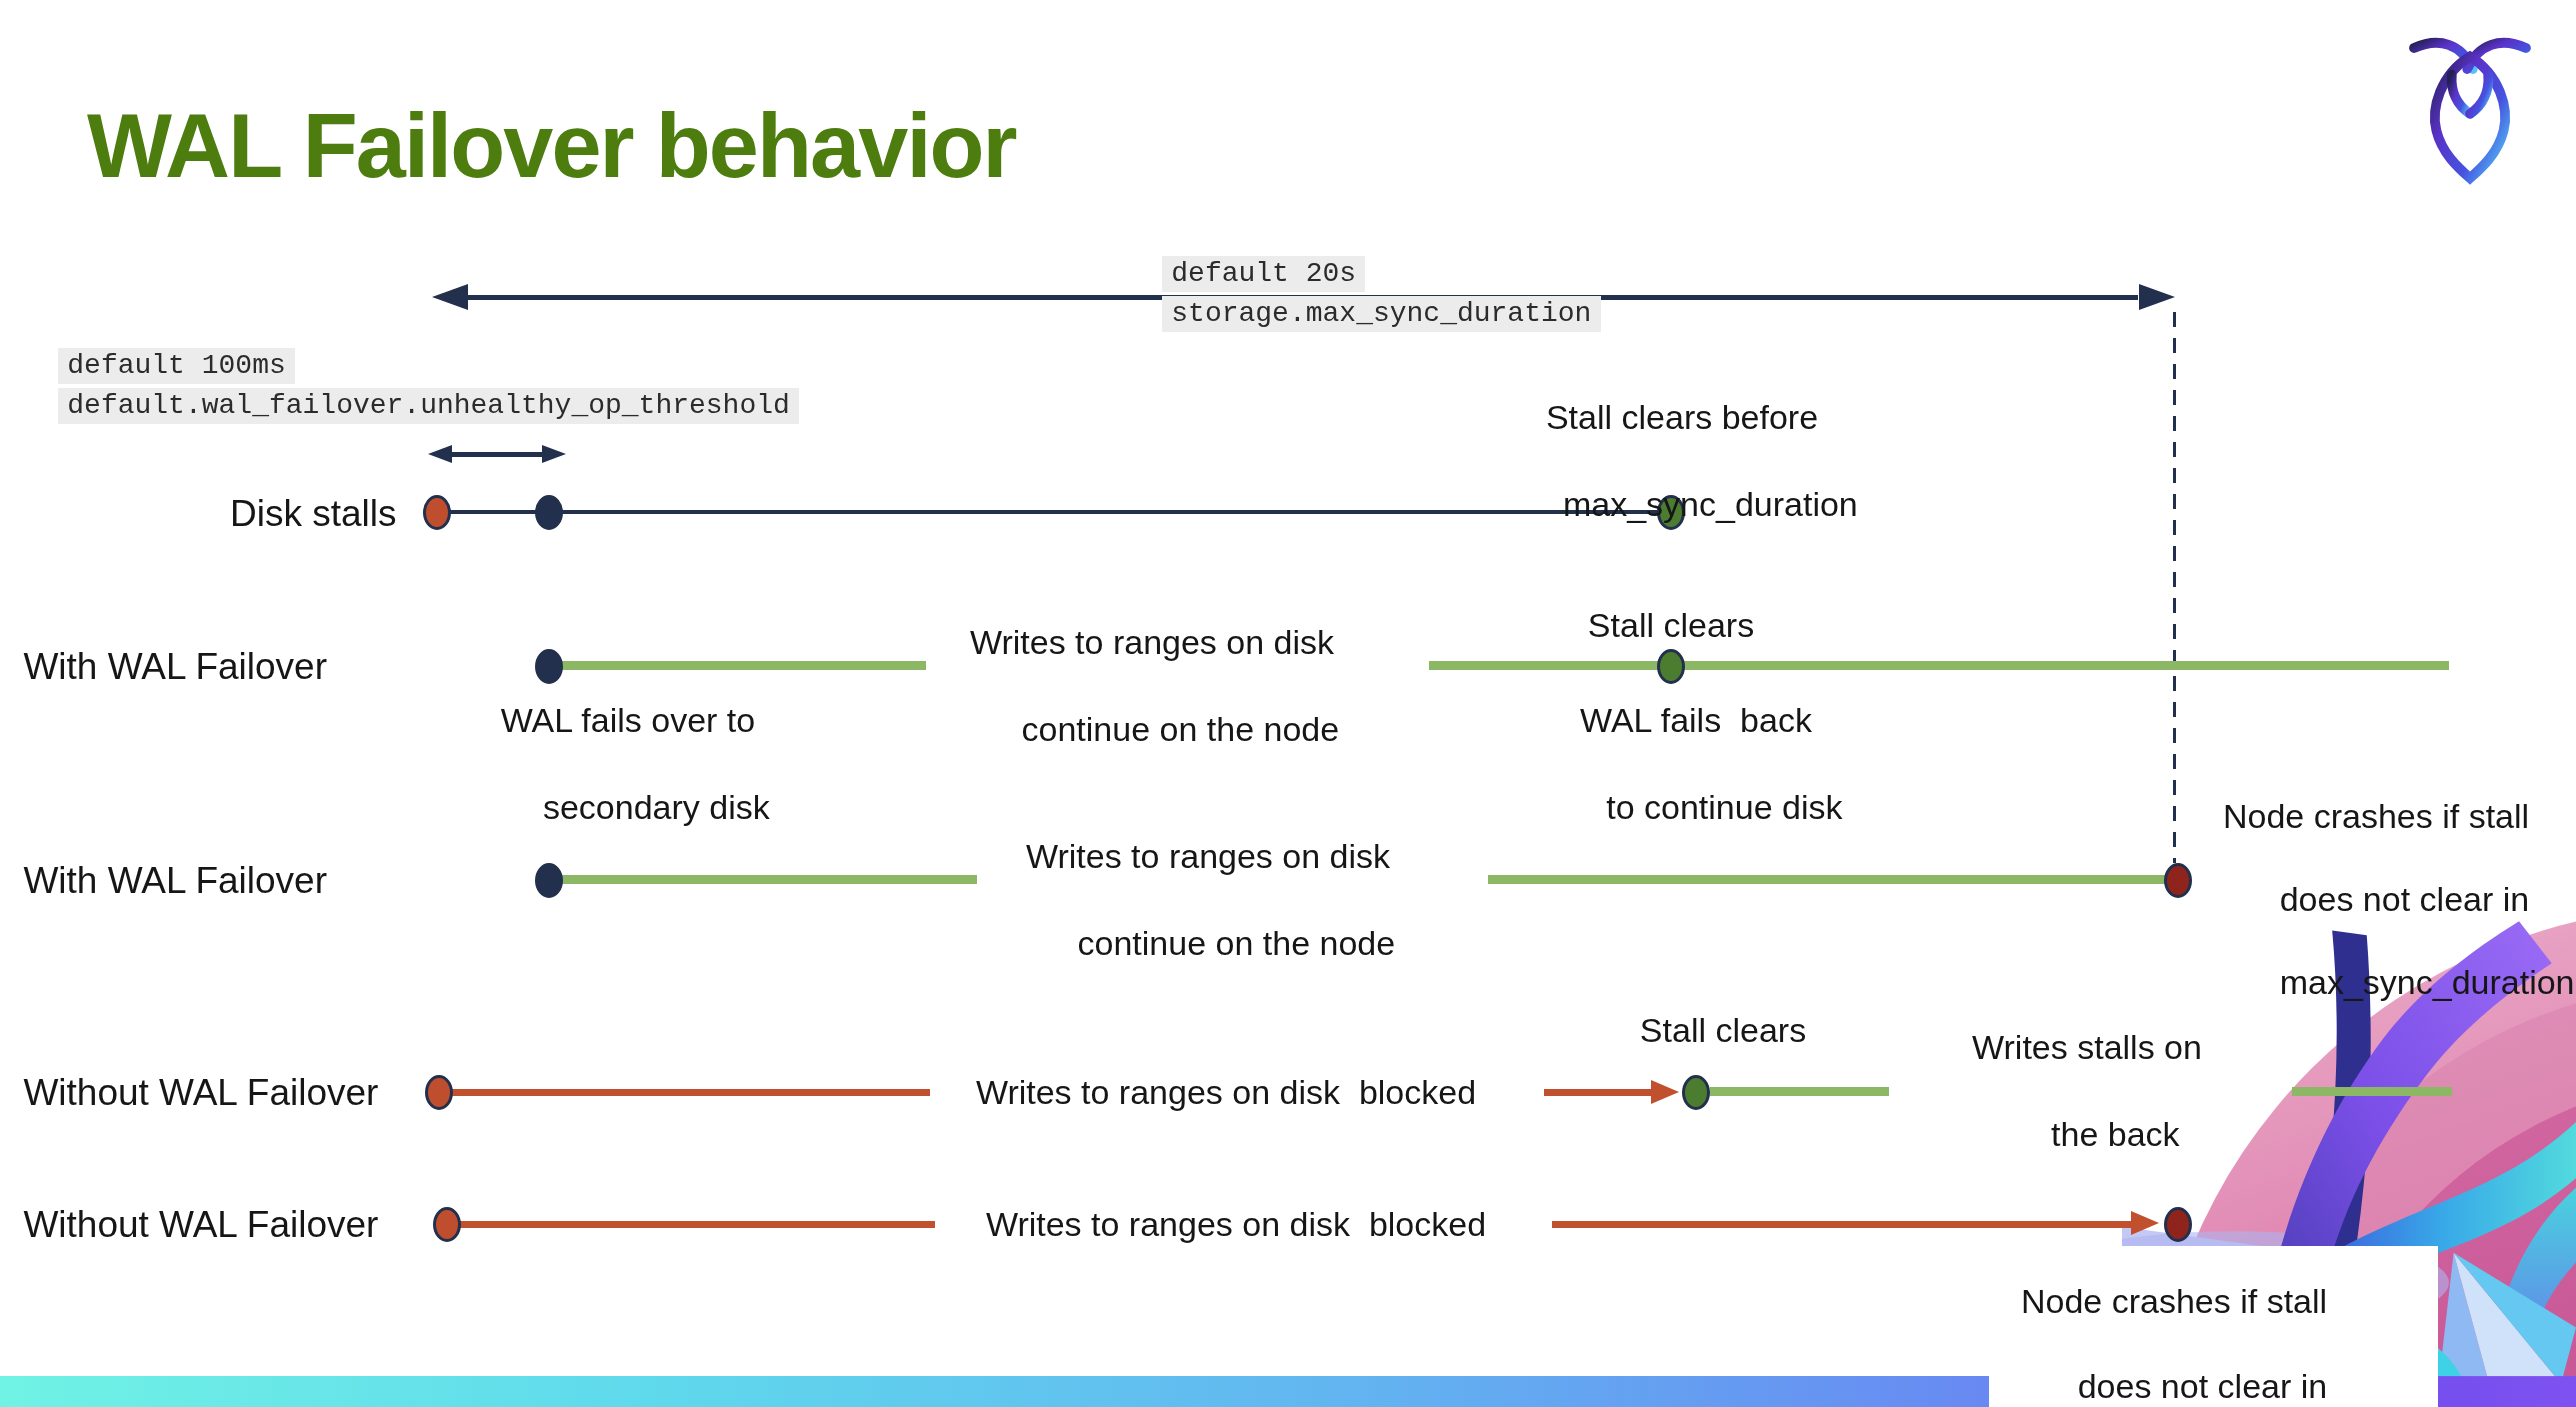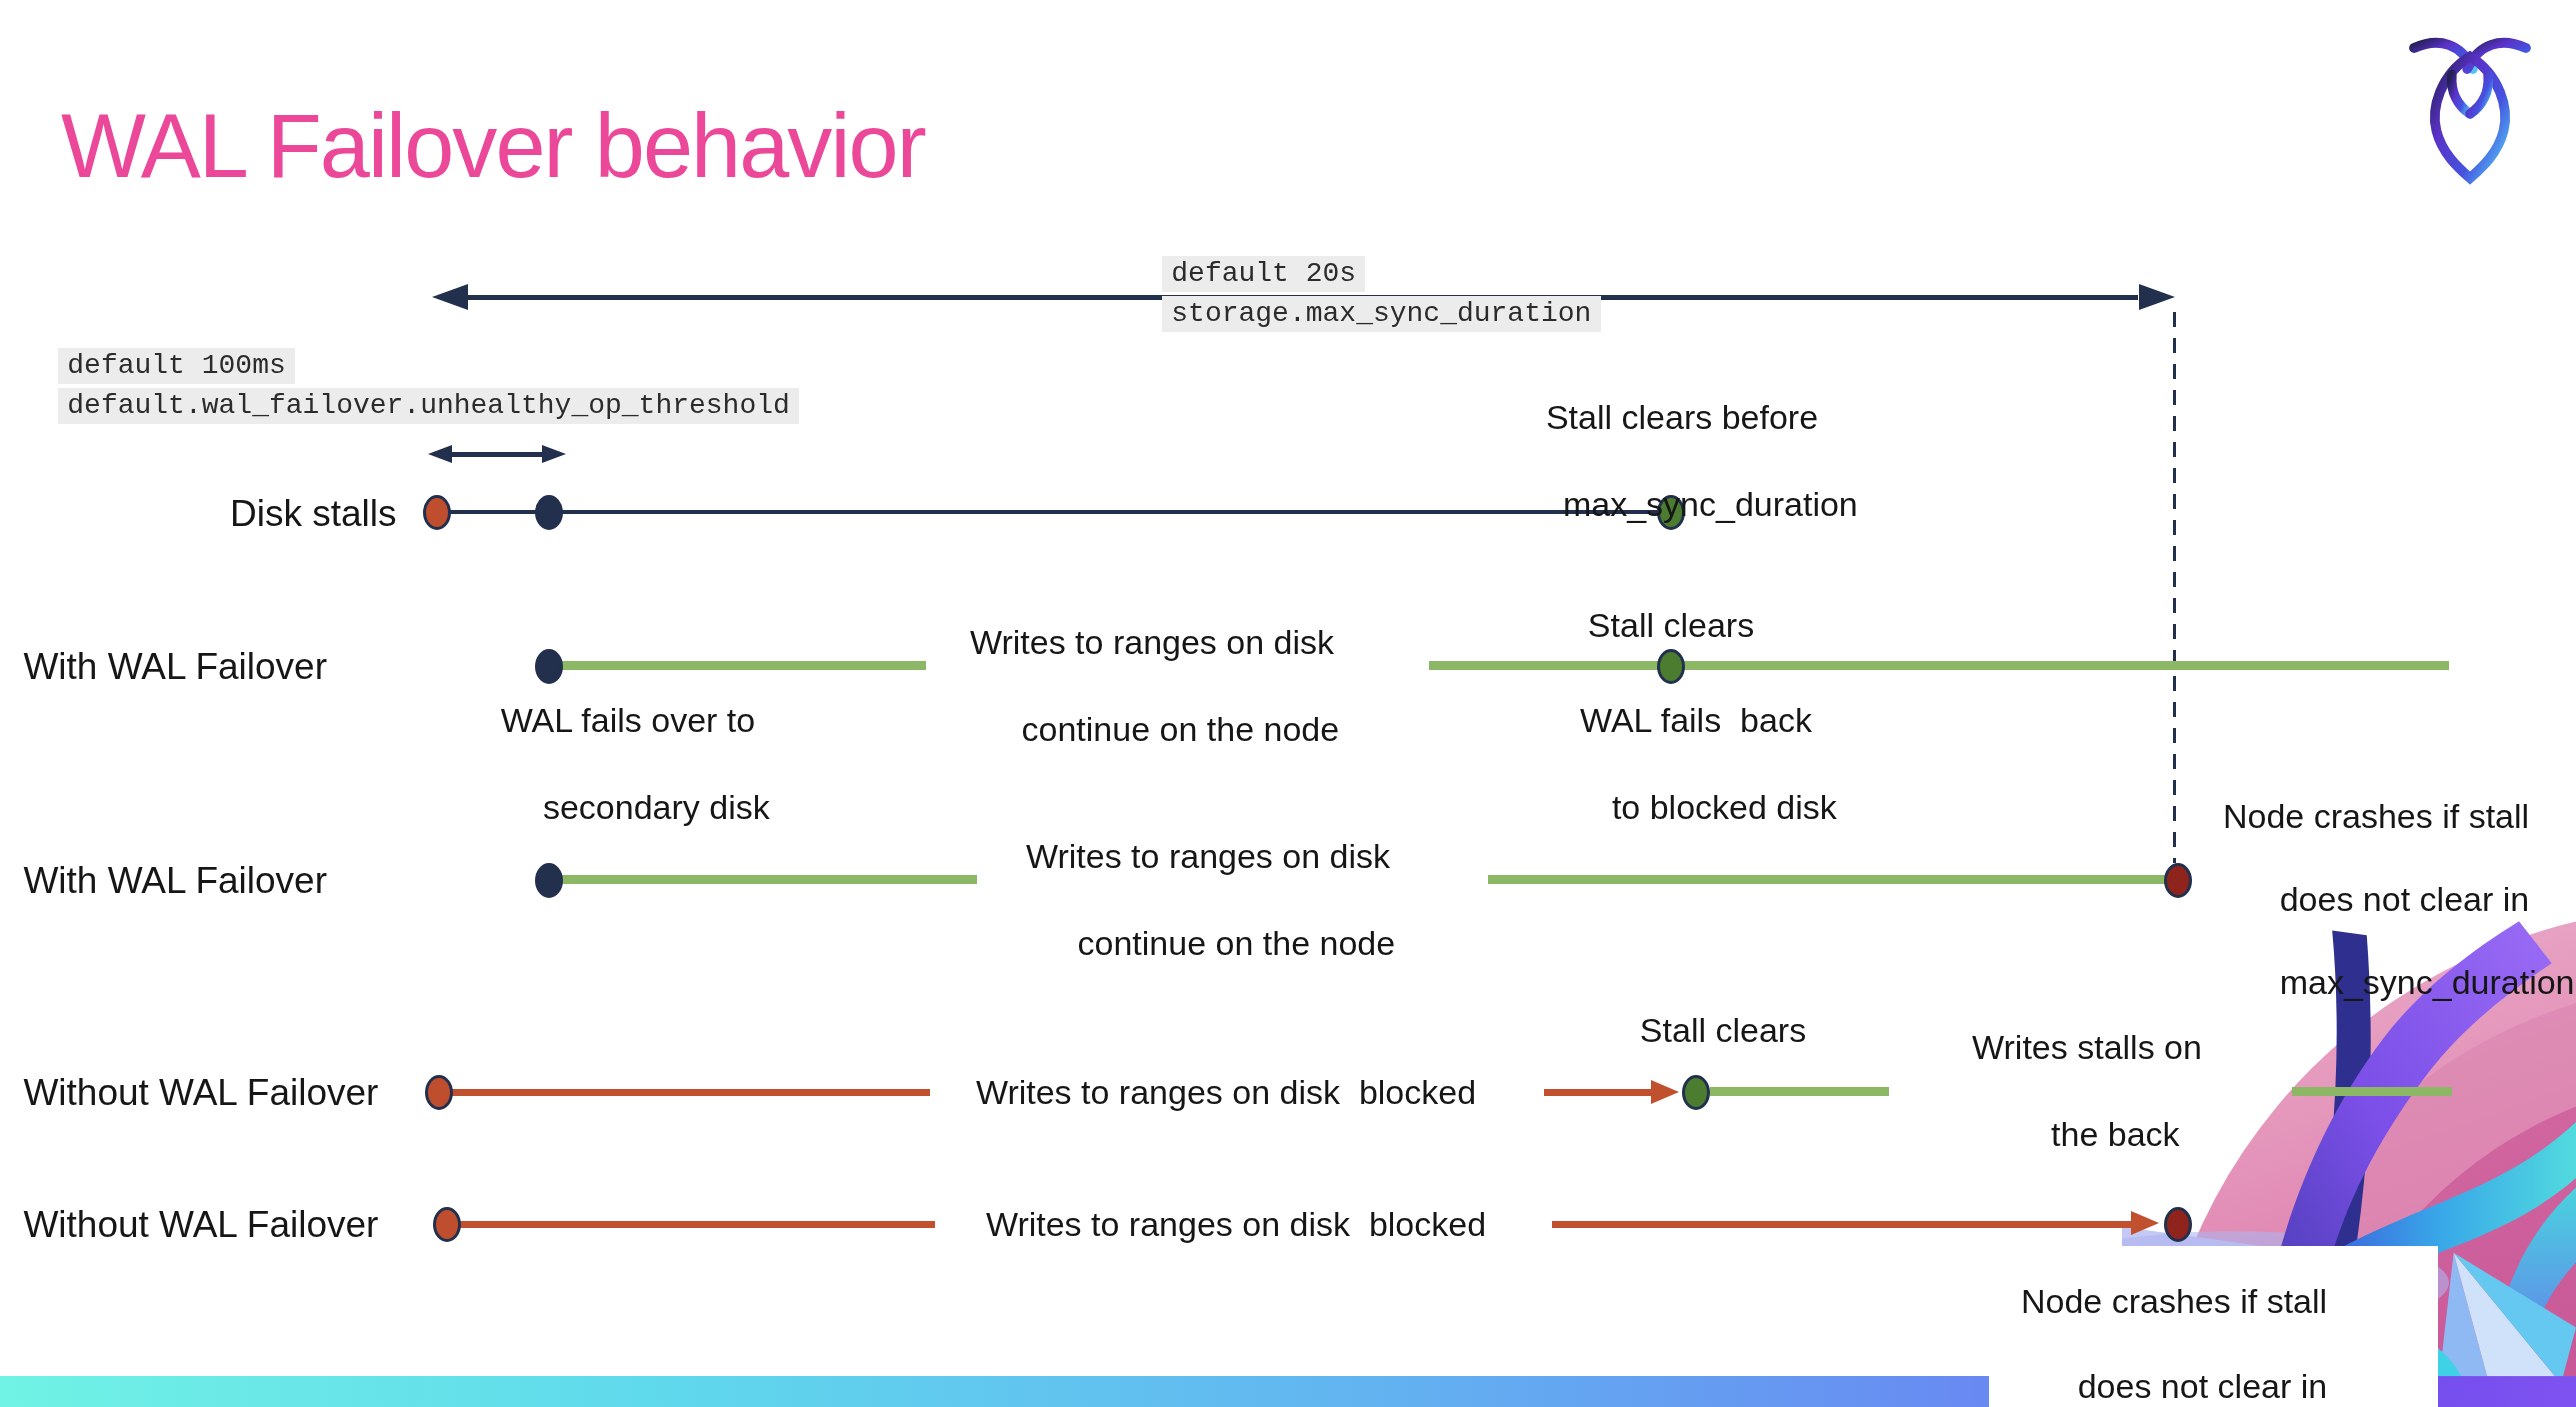--- a/index.html
+++ b/index.html
@@ -5,21 +5,21 @@
   :root{
     --navy:#22304e; --green_line:#8cb866; --green_dot:#4c7c30;
     --red_line:#c0502e; --red_dot:#bf4e2f; --dark_red_dot:#8e241c;
     --highlight_bg:#ececec; --text:#161616; --bar_left:#70f2e4; --bar_right:#7a57f2;
   }
   html,body{margin:0;padding:0;}
   body{width:2576px;height:1408px;overflow:hidden;background:#ffffff;
        font-family:"Liberation Sans","DejaVu Sans",sans-serif;color:var(--text);}
   .slide{position:relative;width:2576px;height:1408px;background:#fff;overflow:hidden;}
   .abs{position:absolute;}
-  .title{left:61px;top:37px;font-size:90px;font-weight:400;letter-spacing:-1.9px;color:#ec4899;line-height:1.1;}
+  .title{left:87px;top:37px;font-size:90px;font-weight:700;letter-spacing:-1.9px;color:#4d7c0f;line-height:1.1;}
   
   .t{position:absolute;font-size:34px;line-height:1.28;color:var(--text);white-space:pre-wrap;z-index:5;}
   .tc{text-align:center;transform:translateX(-50%);}
   .rowlabel{font-size:37px;}
   .code{font-family:"Liberation Mono","DejaVu Sans Mono",monospace;font-size:28px;color:#2b2b2b;
         background:var(--highlight_bg);padding:2.8px 9.3px;display:inline-block;margin-bottom:3.7px;}
   .codeblock{position:absolute;z-index:6;line-height:1.1;padding-left:24px;}
   
   .hline{position:absolute;z-index:2;}
   .navyline{height:3.7px;background:var(--navy);}
@@ -113,21 +113,21 @@
     <div class="hline greenline" style="left:561px;top:661px;width:365px;"></div>
     <div class="hline greenline" style="left:1429px;top:661px;width:1020px;"></div>
     <div class="dot dot-navy" style="left:535px;top:649px;"></div>
     <div class="dot dot-green" style="left:1657px;top:649px;"></div>
     <div class="t tc" style="left:1152px;top:621px;"><span>Writes to ranges on disk</span><br>
       <span>continue on the node</span></div>
     <div class="t tc" style="left:1671px;top:604px;">Stall clears</div>
     <div class="t tc" style="left:628px;top:699px;"><span>WAL fails over to</span><br>
       <span>secondary disk</span></div>
     <div class="t tc" style="left:1696px;top:699px;text-align:center;"><span>WAL fails  back</span><br>
-      <span>to blocked disk</span></div>
+      <span>to continue disk</span></div>
   </div>
 
   <div>
     <div class="t rowlabel" style="left:23.4px;top:857px;">With WAL Failover</div>
     <div class="hline greenline" style="left:561px;top:875px;width:416px;"></div>
     <div class="hline greenline" style="left:1488px;top:875px;width:679px;"></div>
     <div class="dot dot-navy" style="left:535px;top:863px;"></div>
     <div class="dot dot-darkred" style="left:2164px;top:863px;"></div>
     <div class="t tc" style="left:1208px;top:835px;"><span>Writes to ranges on disk</span><br>
       <span>continue on the node</span></div>

